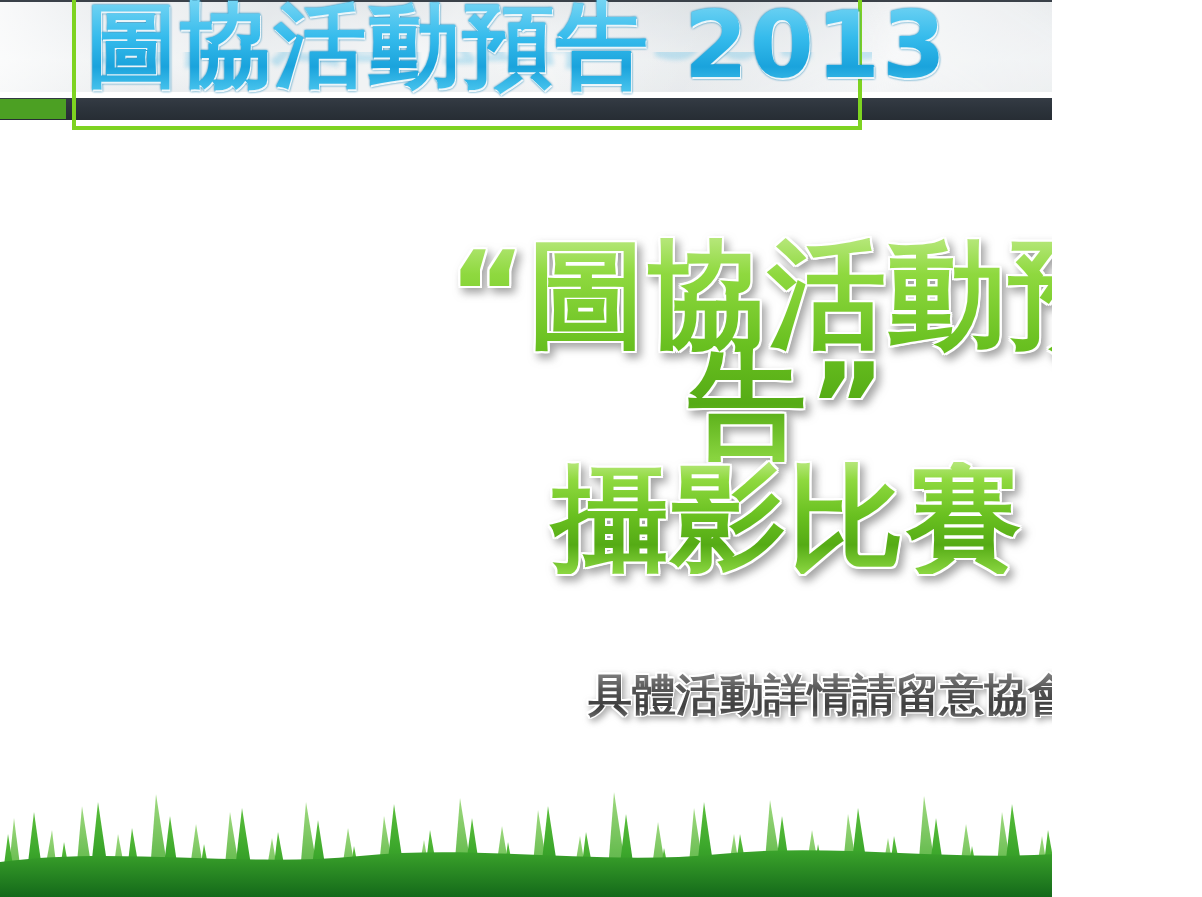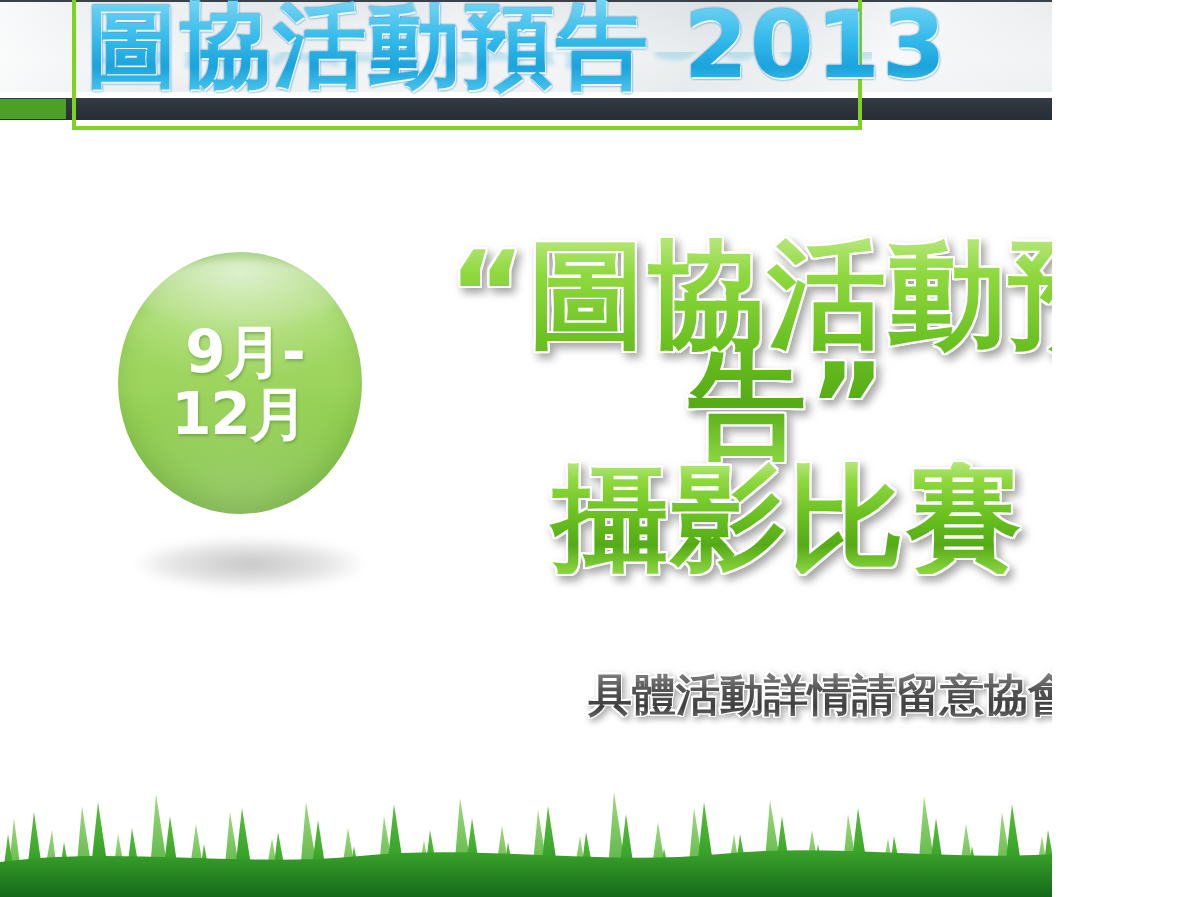--- a/index.html
+++ b/index.html
@@ -237,30 +237,20 @@
   </div>
 
   <div class="hdr-white-gap"></div>
   <div class="dark-bar"></div>
   <div class="green-left-bar"></div>
 
   <div class="green-frame"></div>
 
   <div class="header-title">圖協活動預告 2013</div>
 
-  <div class="sphere-wrap">
-    <div class="sphere-shadow"></div>
-    <div class="sphere">
-      <div class="sphere-gloss"></div>
-    </div>
-    <div class="sphere-text">
-      <span class="l1">9月-</span>
-      <span class="l2">12月</span>
-    </div>
-  </div>
 
   <div class="headline">
     <span class="ln ln2">“圖協活動預告”</span>
     <span class="ln ln3">攝影比賽</span>
   </div>
 
   <div class="footnote">
     <span class="fn-text">具體活動詳情請留意協會網站</span>
     <span class="fn-bang">！</span>
   </div>

